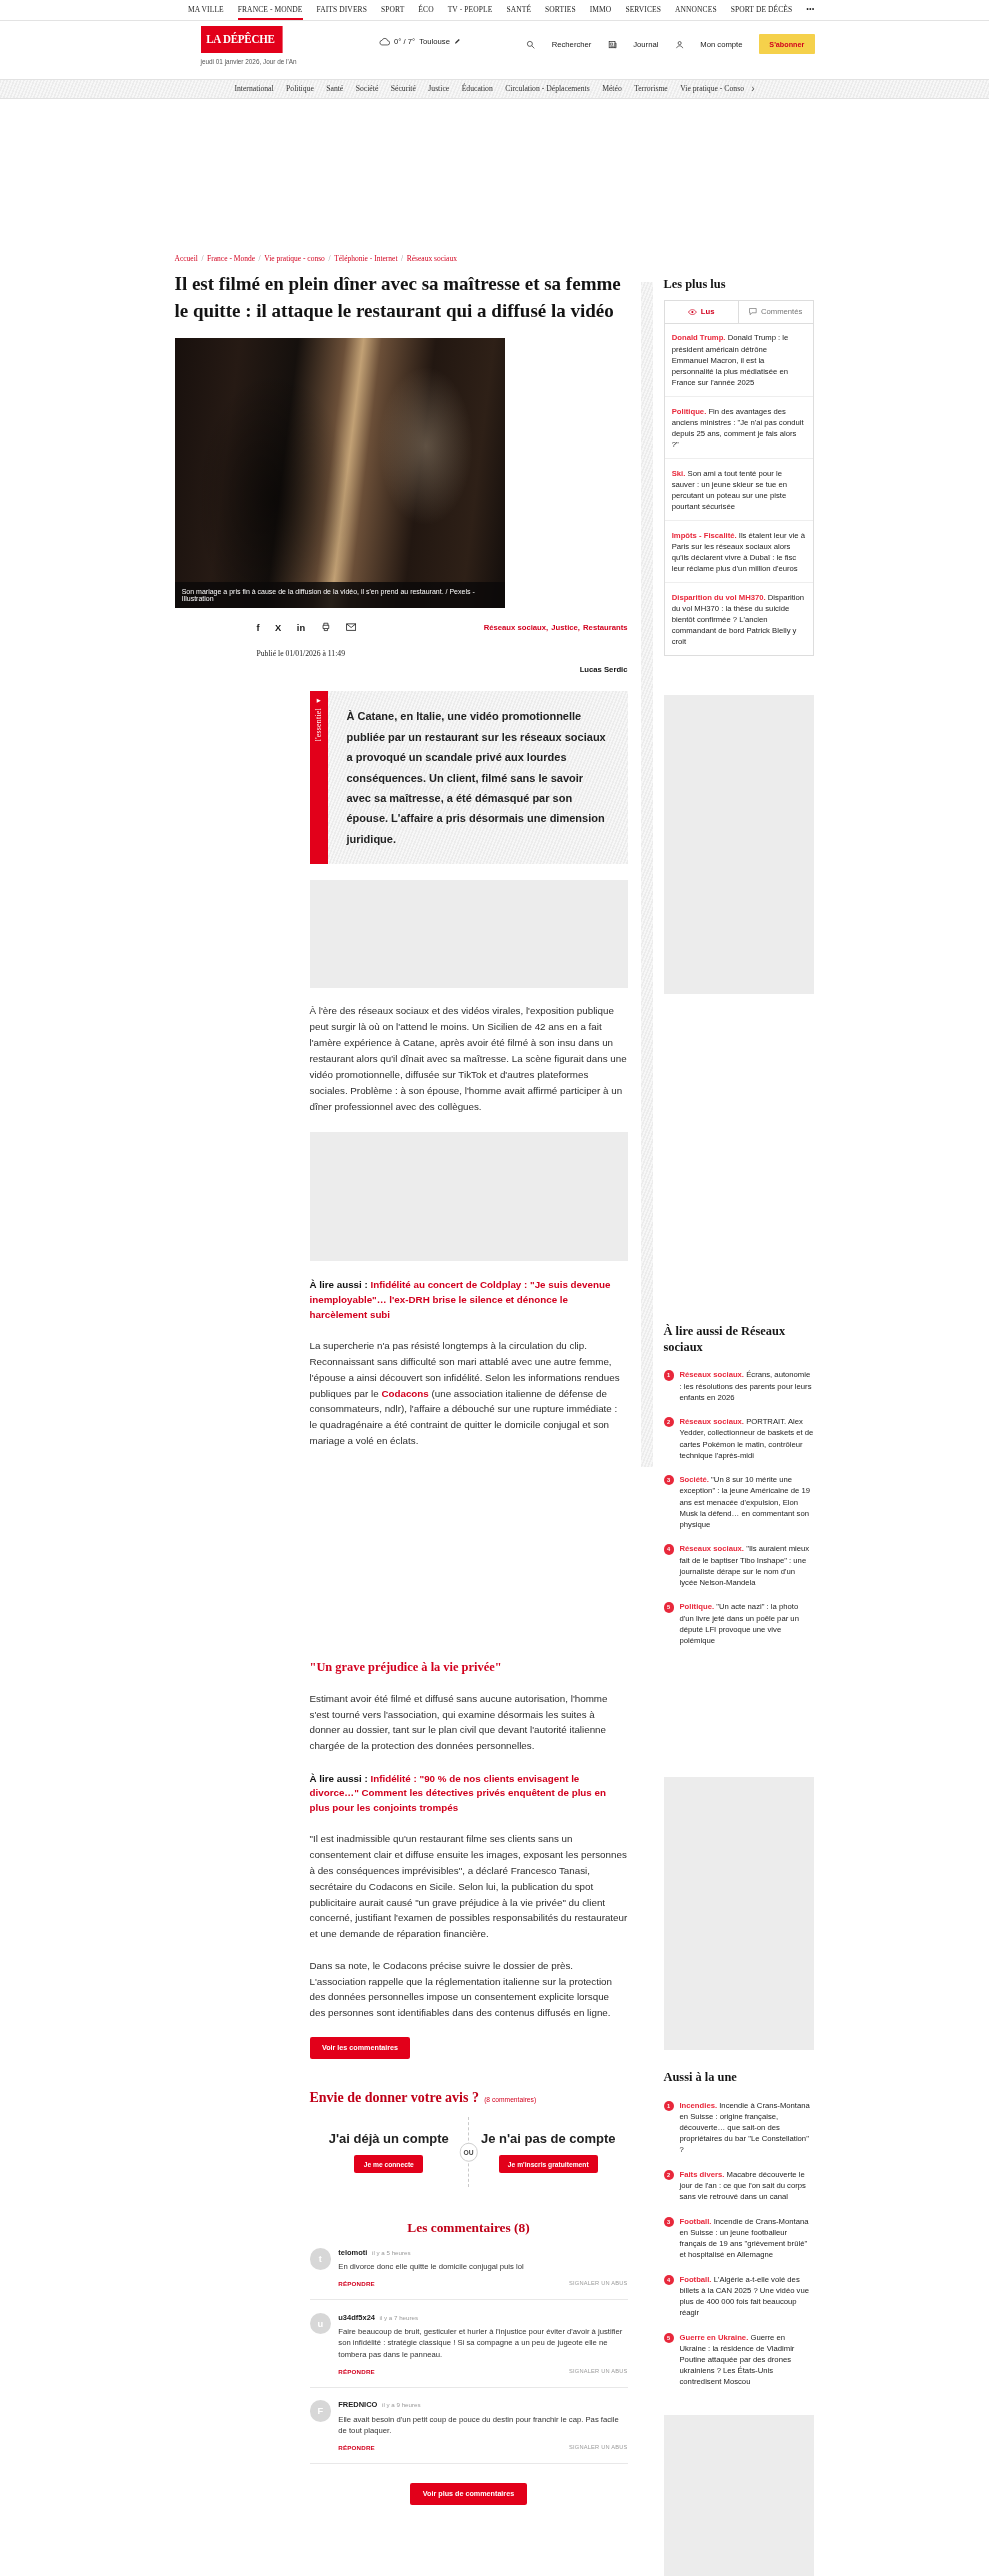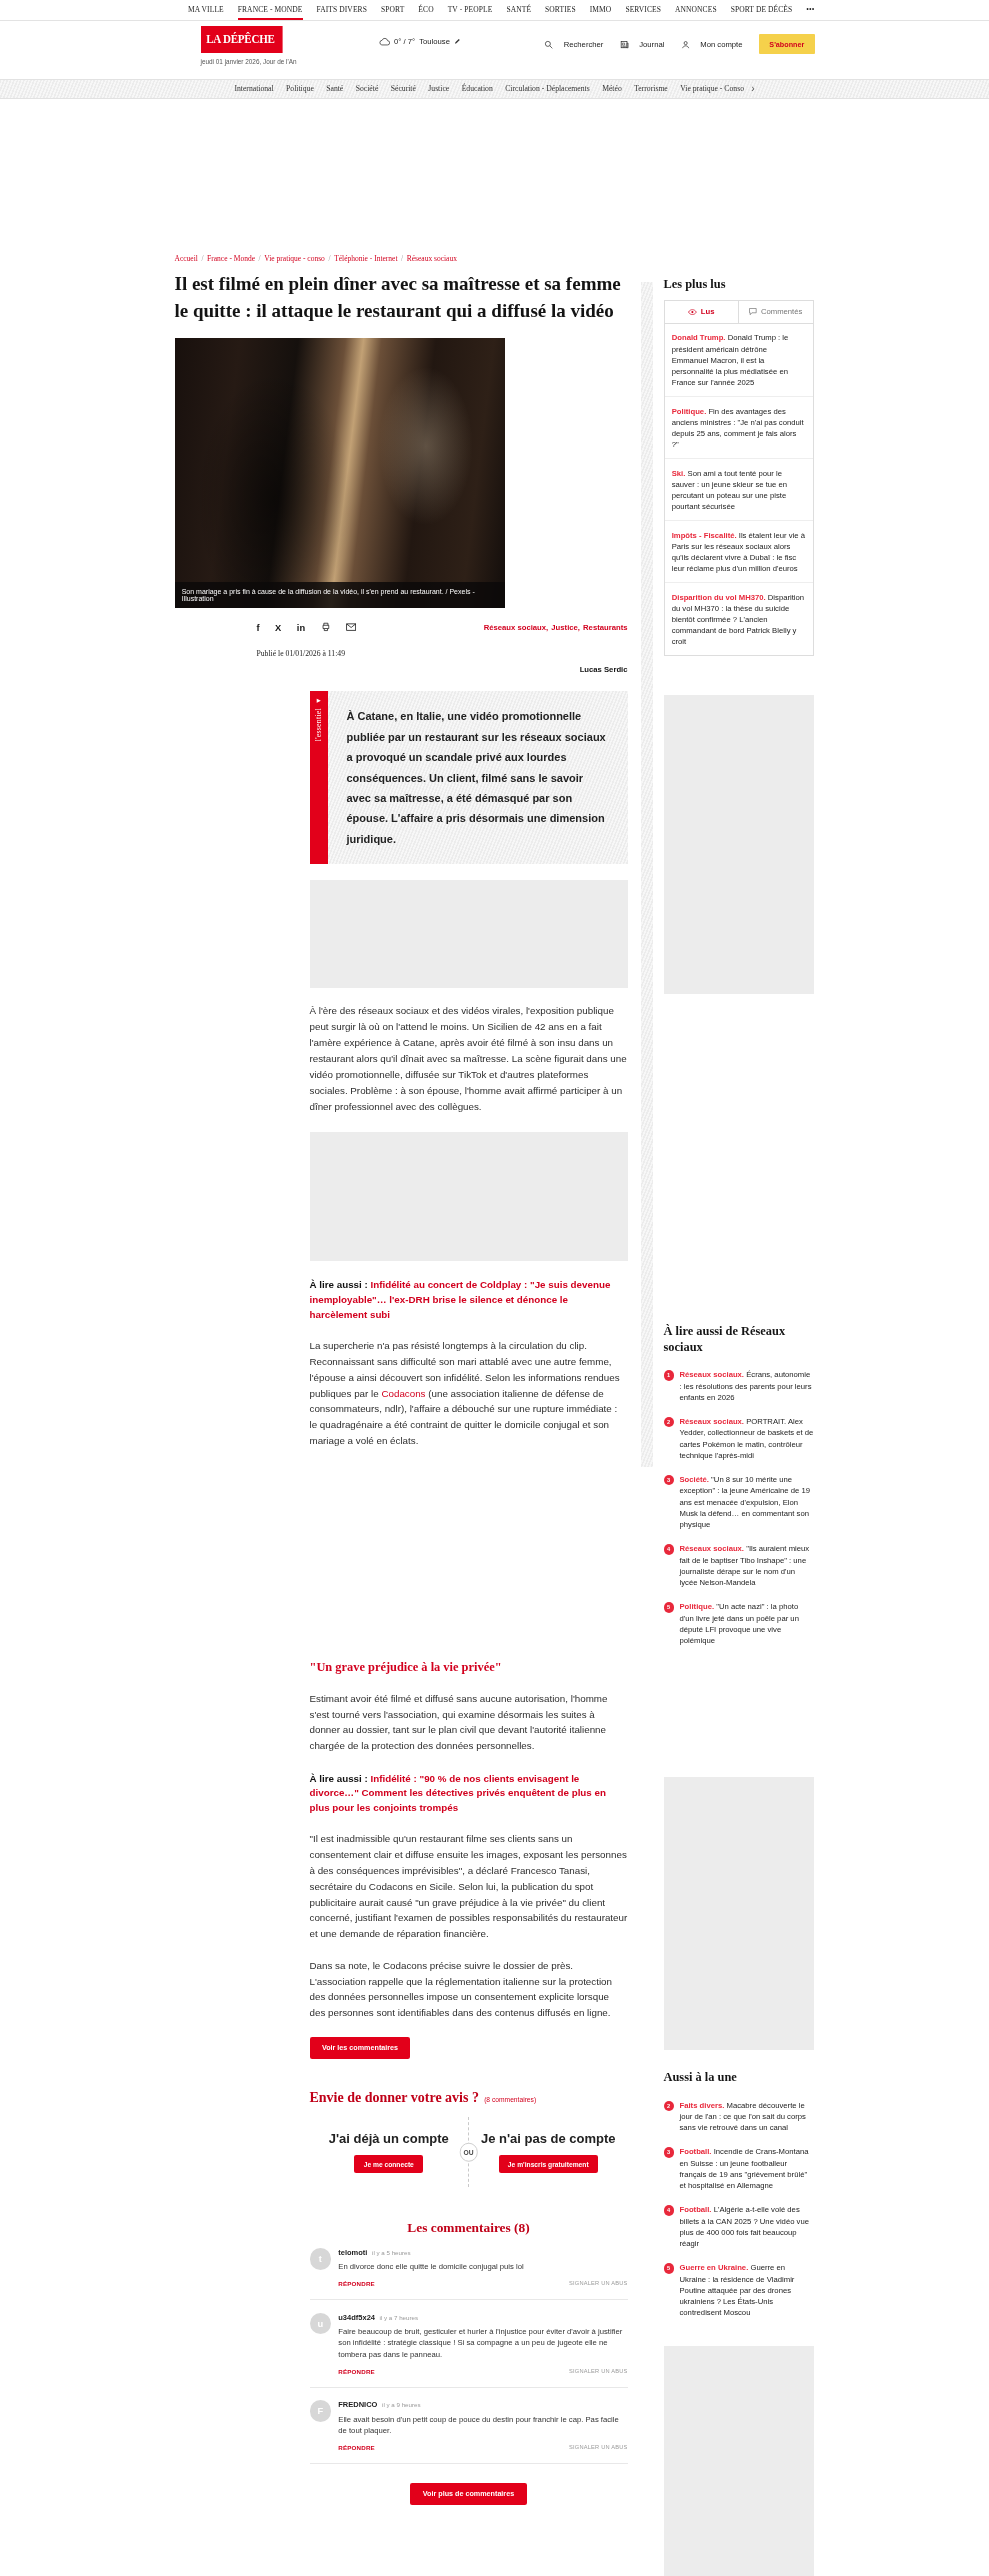--- a/index.html
+++ b/index.html
@@ -25,21 +25,21 @@
 
   
   .hdr{display:flex;align-items:flex-start;padding:5.2px 0 3.1px;position:relative;height:58px}
   .brand{display:flex;flex-direction:column;margin-left:26px}
   .logo{background:var(--red);color:#fff;font-family:"Liberation Serif","DejaVu Serif",serif;
         font-weight:700;font-size:13px;letter-spacing:-0.3px;padding:5.7px 6.2px;transform:scaleX(.85);
         transform-origin:left;white-space:nowrap}
   .date-line{font-size:6.4px;color:#555;margin-top:5.2px}
   .weather{display:flex;align-items:center;gap:4.1px;margin:11.3px 0 0 82px;font-size:7.7px;color:#222}
   .hdr-actions{margin-left:auto;display:flex;align-items:center;gap:16.5px;margin-top:8.2px}
-  .hdr-action{display:flex;align-items:center;gap:10px;font-size:7.7px;color:#222}
+  .hdr-action{display:flex;align-items:center;gap:16px;font-size:7.7px;color:#222}
   .btn-subscribe{background:var(--yellow);color:var(--linkred);font-weight:700;border:0;
         font-size:7.2px;padding:5.7px 10.3px;border-radius:1px;font-family:inherit}
   .icon-svg{display:inline-block;vertical-align:middle}
 
   
   .band{background:var(--hatch);border-top:0.5px solid #e2e2e2;border-bottom:0.5px solid #e2e2e2}
   .subnav{display:flex;justify-content:center;align-items:center;gap:12.4px;height:18.5px;
           font-family:"Liberation Serif",serif;font-size:7.7px;color:#333}
   .subnav-more{font-size:10.3px;color:#555;margin-left:7.2px}
 
@@ -96,21 +96,21 @@
   .ess-tab{width:18.5px;background:var(--red);color:#fff;display:flex;flex-direction:column;align-items:center;padding-top:6.2px;gap:5.2px;flex:none}
   .ess-arrow{font-size:5.2px}
   .ess-word{writing-mode:vertical-rl;transform:rotate(180deg);font-family:"Liberation Serif",serif;font-size:7.7px;letter-spacing:0.3px}
   .ess-body{flex:1;background:var(--hatch);padding:15.5px 18.5px;font-size:11px;font-weight:700;line-height:1.85;color:#222}
 
   
   .ad{background:#ececec}
   .ad-1{width:318px;height:108px;margin:15.5px 0 0 135px}
   .ad-2{width:318px;height:129px;margin:17.5px 0 0 135px}
   p.bodyp{width:318px;margin:15.5px 0 0 135px;font-size:9.8px;line-height:1.62;color:var(--body)}
-  p.bodyp a.inline-link{color:var(--linkred);font-weight:400}
+  p.bodyp a.inline-link{color:var(--linkred);font-weight:700}
   .read-also{width:318px;margin:17.5px 0 0 135px;font-size:9.8px;line-height:1.5;font-weight:700}
   .ra-label{color:#111}
   .ra-link{color:var(--linkred)}
   .big-gap{height:206px}
   h2.quote{width:318px;margin:5.2px 0 0 135px;font-family:"Liberation Serif",serif;font-weight:700;
            font-size:12.4px;color:var(--linkred)}
   .btn-red{display:inline-block;background:var(--red);color:#fff;font-weight:700;font-size:7.2px;
            padding:6.7px 12.4px;border-radius:2.1px;border:0;font-family:inherit}
   .see-comments{margin:15.5px 0 0 135px}
 
@@ -505,20 +505,24 @@
           </div>
         </div>
     </section>
 
     <div class="sb-ad-2"></div>
 
     <section class="sb-une">
       <h3 class="sb-title">Aussi à la une</h3>
       <div>
 
+          <div class="num-item">
+            <span class="num">1</span>
+            <a><span class="cat">Incendies.</span> <span>Incendie à Crans-Montana en Suisse : origine française, découverte… que sait-on des propriétaires du bar "Le Constellation" ?</span></a>
+          </div>
 
           <div class="num-item">
             <span class="num">2</span>
             <a><span class="cat">Faits divers.</span> <span>Macabre découverte le jour de l'an : ce que l'on sait du corps sans vie retrouvé dans un canal</span></a>
           </div>
 
           <div class="num-item">
             <span class="num">3</span>
             <a><span class="cat">Football.</span> <span>Incendie de Crans-Montana en Suisse : un jeune footballeur français de 19 ans "grièvement brûlé" et hospitalisé en Allemagne</span></a>
           </div>

